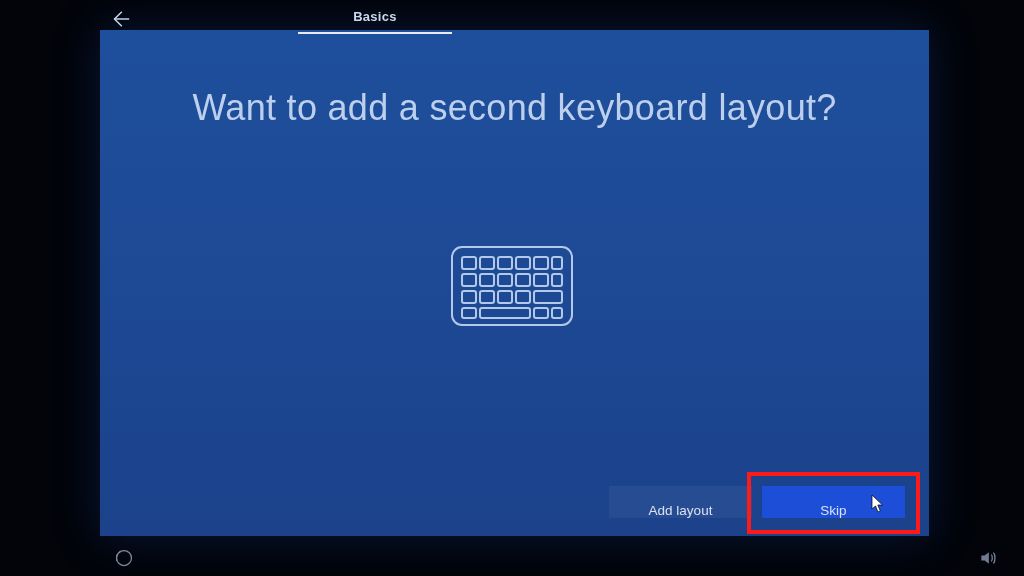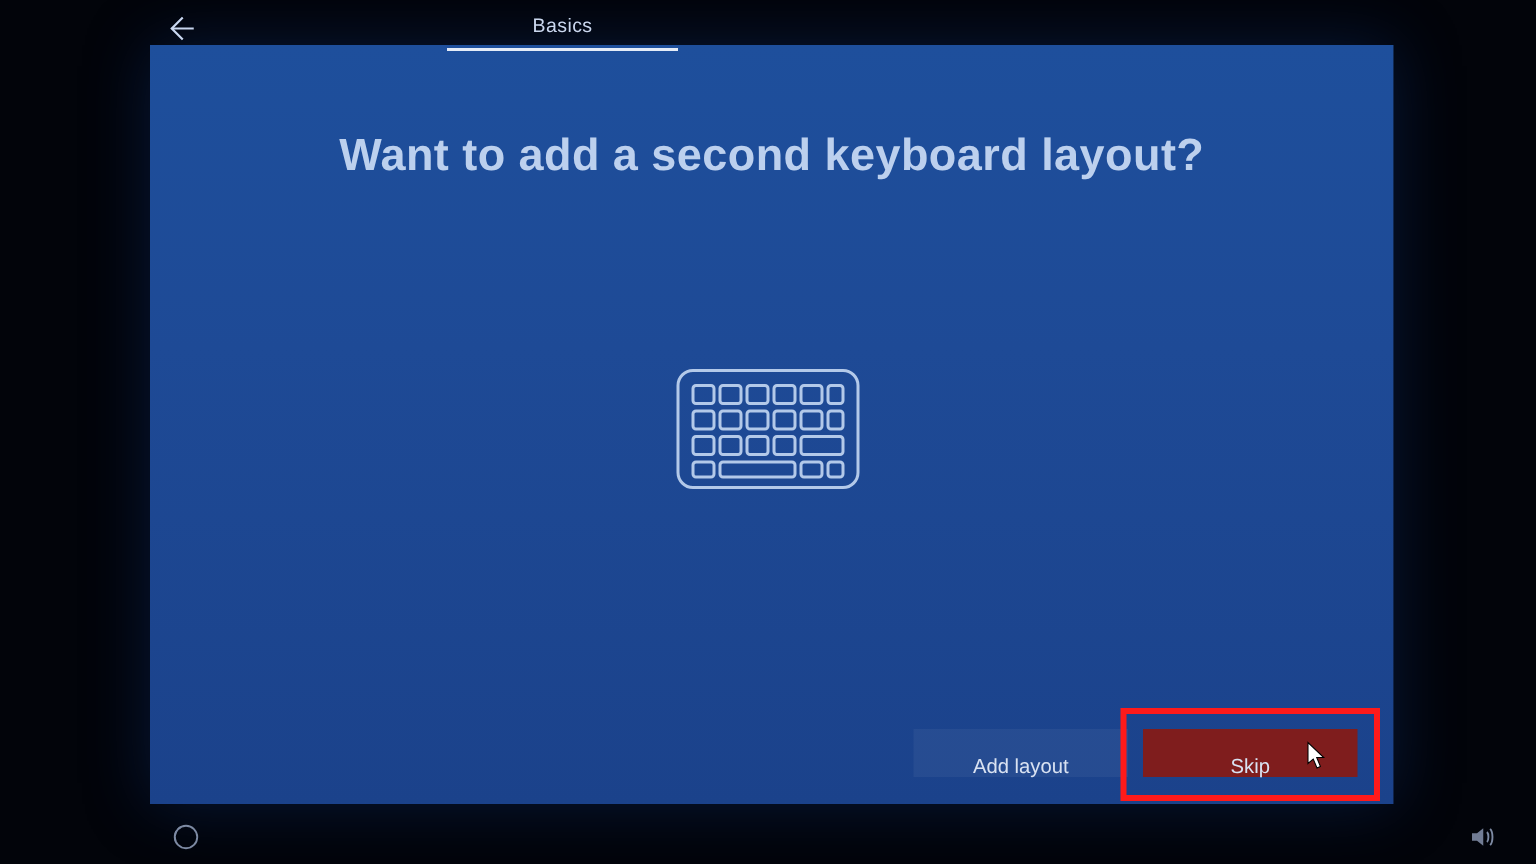--- a/index.html
+++ b/index.html
@@ -7,33 +7,33 @@
     
     .bezel { position:absolute; inset:0; background:#02040a; }
     
     .panel { position:absolute; left:100px; top:30px; right:95px; bottom:40px;
              background:linear-gradient(180deg,#1e4f9c 0%,#1e4a96 40%,#1b428b 100%);
              box-shadow:0 0 40px rgba(20,60,140,.35); }
     
     .back { position:absolute; left:109px; top:8px; color:#c8d6ef; width:22px; height:22px; cursor:pointer; }
     .back svg { width:100%; height:100%; display:block; }
     .tab { position:absolute; left:298px; top:0; width:154px; text-align:center;
-           color:#cbd8ef; font-size:13px; padding:9px 0 8px; border-bottom:2px solid #e5ecf8; letter-spacing:.3px; }
+           color:#cbd8ef; font-size:13px; padding:9px 0 8px; border-bottom:2px solid #e5ecf8; letter-spacing:.3px;font-weight:bold; }
     
     .heading { position:absolute; left:100px; right:95px; top:87px; text-align:center;
-               color:#bcd0ee; font-size:30px; font-weight:700; letter-spacing:.3px; }
+               color:#bcd0ee; font-size:36px; font-weight:400; letter-spacing:.3px; }
     
     .kbd { position:absolute; left:0; right:0; top:245px; display:flex; justify-content:center; }
     .kbd svg { width:124px; height:82px; stroke:#bcd0ee; fill:none; stroke-width:2; opacity:.95; }
     
     .btn { position:absolute; bottom:58px; height:32px; width:143px; display:flex;
            align-items:flex-end; justify-content:center; font-size:13.5px;
            color:#d9e2f2; transition:filter .1s; }
     .btn.addlayout { right:272px; background:rgba(255,255,255,0.05); }
-    .btn.skip { right:119px; background:#7f1d1d; }
+    .btn.skip { right:119px; background:#1d4ed8; }
     
     .annot { position:absolute; right:104px; bottom:42px; width:173px; height:62px;
              border:4px solid #ff1a1a; pointer-events:none; }
     
     .cursor { position:absolute; right:139px; bottom:62px; width:14px; height:20px; pointer-events:none; }
     .cursor svg { display:block; }
     
     .sysicon { position:absolute; bottom:8px; color:#7d8aa3; width:20px; height:20px; }
     .sysicon svg { width:100%; height:100%; display:block; }
     .sysicon.ease { left:114px; }

